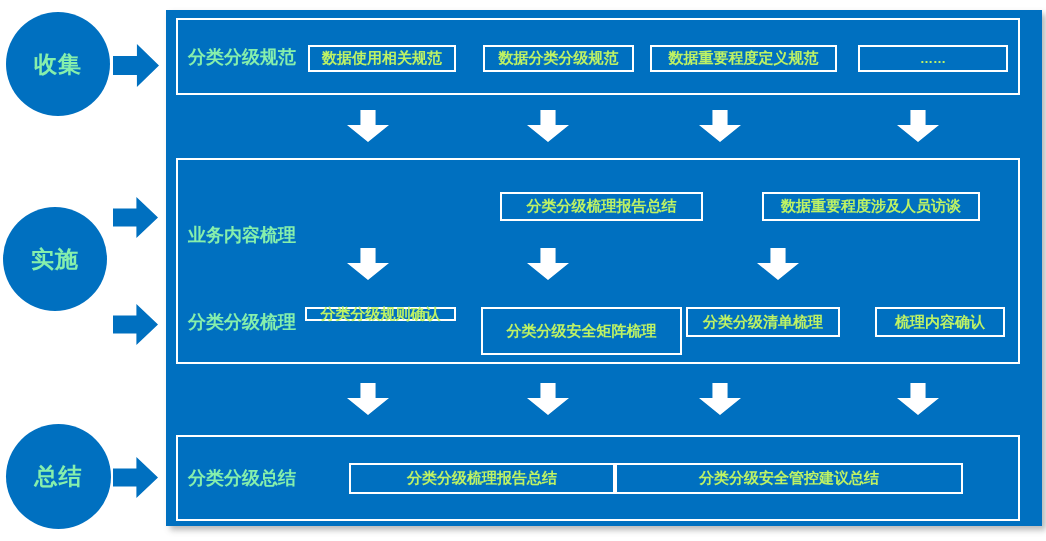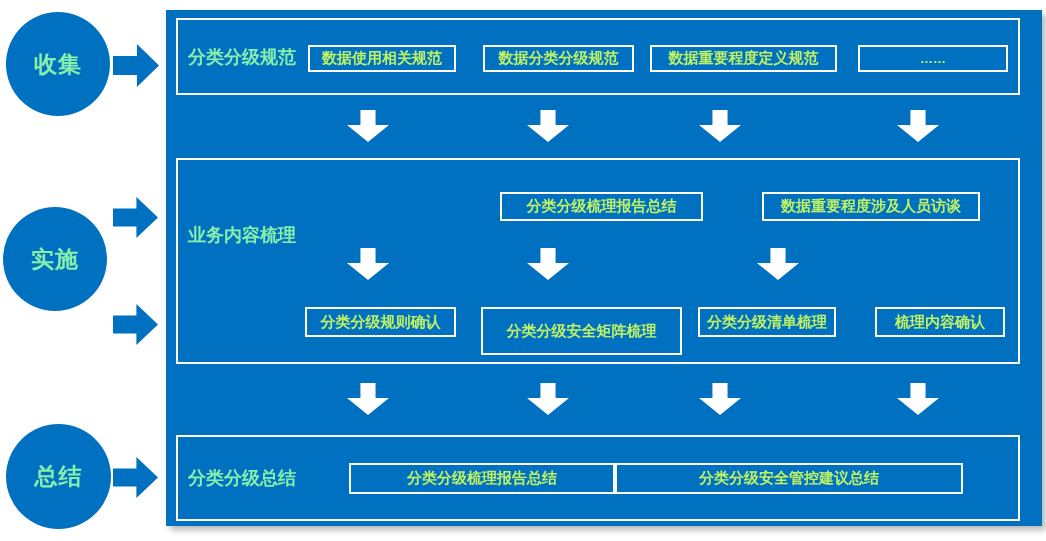--- a/index.html
+++ b/index.html
@@ -107,23 +107,24 @@
     <div class="container" style="left:10px; top:148px; width:844px; height:206px;">
 
       <div class="section-label" style="left:10px; top:35px;margin-top:28px;">业务内容梳理</div>
       <div class="pbox" style="left:322px; top:32px; width:203px; height:29px;">分类分级梳理报告总结</div>
       <div class="pbox" style="left:584px; top:32px; width:218px; height:29px;">数据重要程度涉及人员访谈</div>
 
       <div class="down-arrow" style="left:169px; top:88px;"></div>
       <div class="down-arrow" style="left:349px; top:88px;"></div>
       <div class="down-arrow" style="left:579px; top:88px;"></div>
 
-      <div class="pbox" style="left:127px; top:147px; width:151px; height:30px;">分类分级规则确认</div>
+      <div class="section-label" style="left:10px; top:150px;">分类分级梳理</div>
+      <div class="pbox" style="left:127px; top:147px; width:151px; height:14px;">分类分级规则确认</div>
       <div class="pbox" style="left:303px; top:147px; width:201px; height:48px;">分类分级安全矩阵梳理</div>
-      <div class="pbox" style="left:520px; top:147px; width:138px; height:30px;">分类分级清单梳理</div>
+      <div class="pbox" style="left:508px; top:147px; width:154px; height:30px;">分类分级清单梳理</div>
       <div class="pbox" style="left:697px; top:147px; width:130px; height:30px;">梳理内容确认</div>
     </div>
 
     <div class="down-arrow" style="left:181px; top:373px;"></div>
     <div class="down-arrow" style="left:361px; top:373px;"></div>
     <div class="down-arrow" style="left:533px; top:373px;"></div>
     <div class="down-arrow" style="left:731px; top:373px;"></div>
 
     <div class="container" style="left:10px; top:425px; width:844px; height:86px;">
       <div class="section-label v-center" style="left:10px;">分类分级总结</div>

